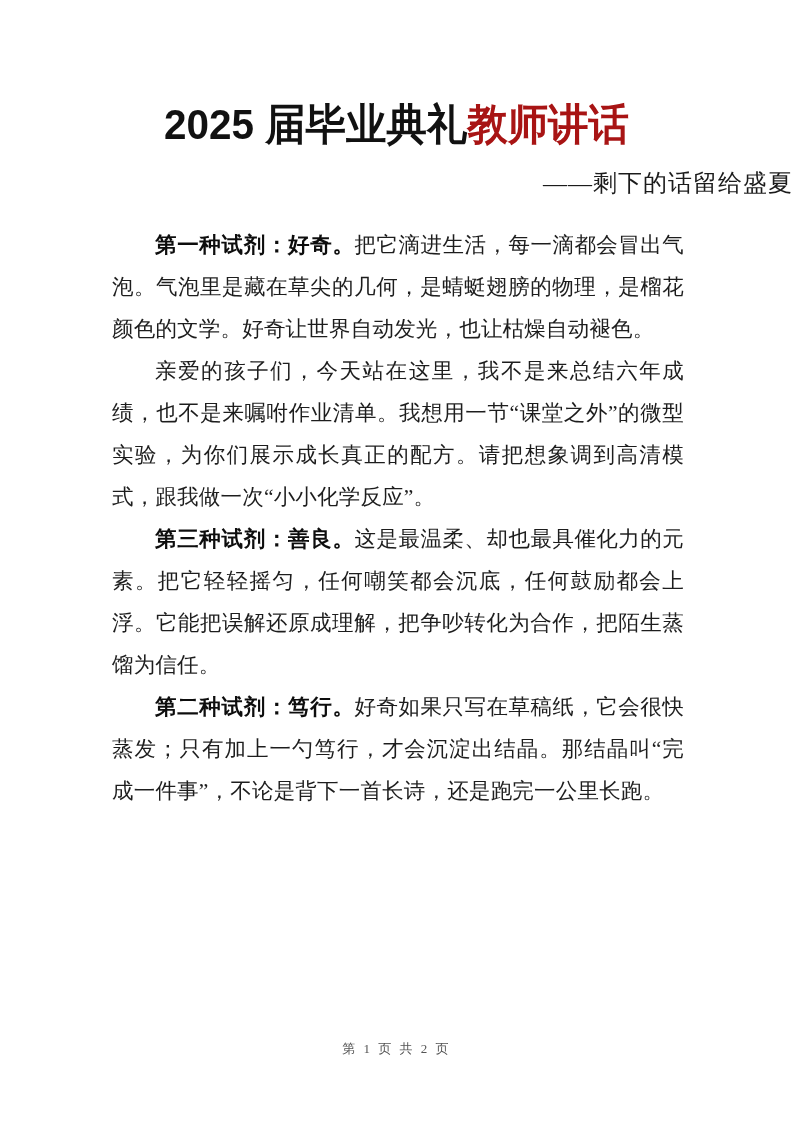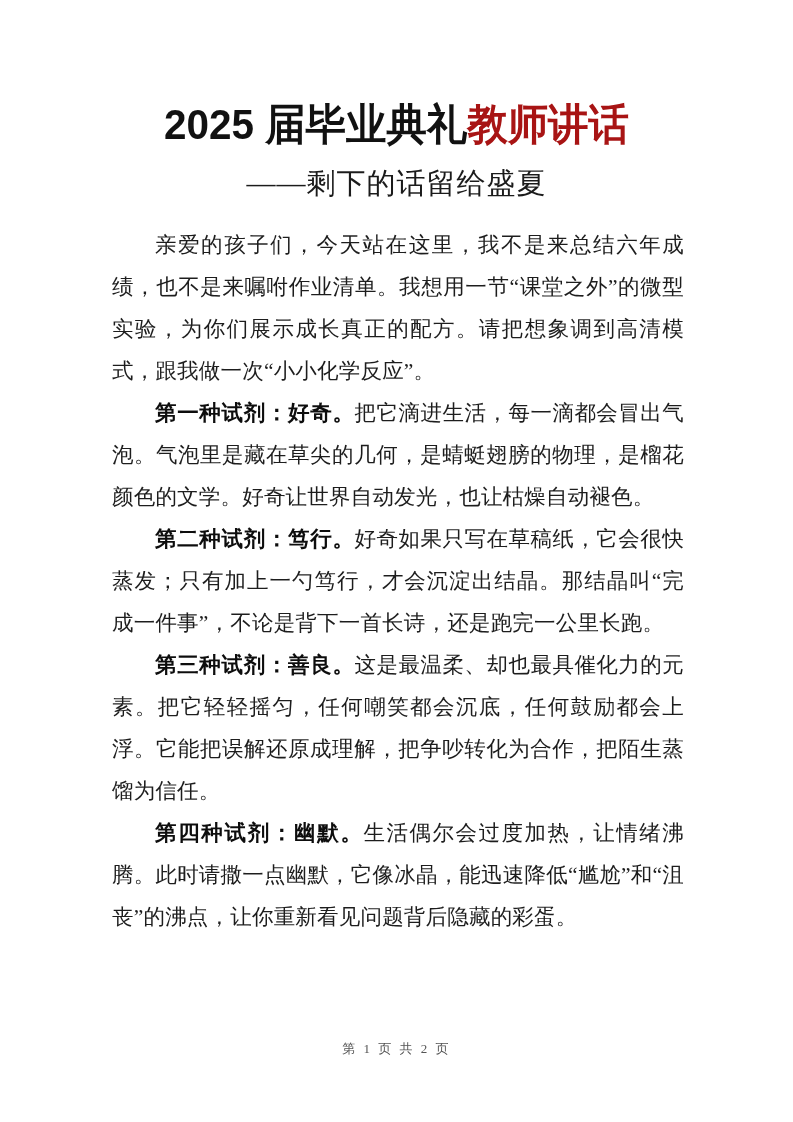--- a/index.html
+++ b/index.html
@@ -42,26 +42,27 @@
     white-space: nowrap;
     transform: scaleX(0.94);
     transform-origin: center center;
   }
   .doc-title .t-black { color: #111111; }
   .doc-title .t-red   { color: #A81414; }
 
   .doc-subtitle {
     margin-top: 14px;
     font-family: "Liberation Serif", "DejaVu Serif", serif;
-    font-size: 29px;
+    font-size: 24px;
     font-weight: normal;
     color: #1b1b1b;
     line-height: 34px;
     letter-spacing: 1px;
     white-space: nowrap;
+    text-align: right;
   }
 
   
   .body-block {
     position: absolute;
     left: 112px;
     top: 224px;
     width: 572px;
   }
   p.para {
@@ -101,24 +102,23 @@
 <body>
 
 <div class="page">
 
   <div class="title-block">
     <div class="doc-title"><span class="t-black">2025 届毕业典礼</span><span class="t-red">教师讲话</span></div>
     <div class="doc-subtitle">——剩下的话留给盛夏</div>
   </div>
 
   <div class="body-block">
+    <p class="para"><span class="lead">第一种试剂：好奇。</span><span>把它滴进生活，每一滴都会冒出气泡。气泡里是藏在草尖的几何，是蜻蜓翅膀的物理，是榴花颜色的文学。好奇让世界自动发光，也让枯燥自动褪色。</span></p>
     <p class="para"><span class="lead"></span><span>亲爱的孩子们，今天站在这里，我不是来总结六年成绩，也不是来嘱咐作业清单。我想用一节“课堂之外”的微型实验，为你们展示成长真正的配方。请把想象调到高清模式，跟我做一次“小小化学反应”。</span></p>
-    <p class="para"><span class="lead">第一种试剂：好奇。</span><span>把它滴进生活，每一滴都会冒出气泡。气泡里是藏在草尖的几何，是蜻蜓翅膀的物理，是榴花颜色的文学。好奇让世界自动发光，也让枯燥自动褪色。</span></p>
+    <p class="para"><span class="lead">第三种试剂：善良。</span><span>这是最温柔、却也最具催化力的元素。把它轻轻摇匀，任何嘲笑都会沉底，任何鼓励都会上浮。它能把误解还原成理解，把争吵转化为合作，把陌生蒸馏为信任。</span></p>
     <p class="para"><span class="lead">第二种试剂：笃行。</span><span>好奇如果只写在草稿纸，它会很快蒸发；只有加上一勺笃行，才会沉淀出结晶。那结晶叫“完成一件事”，不论是背下一首长诗，还是跑完一公里长跑。</span></p>
-    <p class="para"><span class="lead">第三种试剂：善良。</span><span>这是最温柔、却也最具催化力的元素。把它轻轻摇匀，任何嘲笑都会沉底，任何鼓励都会上浮。它能把误解还原成理解，把争吵转化为合作，把陌生蒸馏为信任。</span></p>
-    <p class="para"><span class="lead">第四种试剂：幽默。</span><span>生活偶尔会过度加热，让情绪沸腾。此时请撒一点幽默，它像冰晶，能迅速降低“尴尬”和“沮丧”的沸点，让你重新看见问题背后隐藏的彩蛋。</span></p>
   </div>
 
   <div class="footer">
     <span class="footer-text">第 1 页 共 2 页</span>
   </div>
 
 </div>
 
 </body></html>

